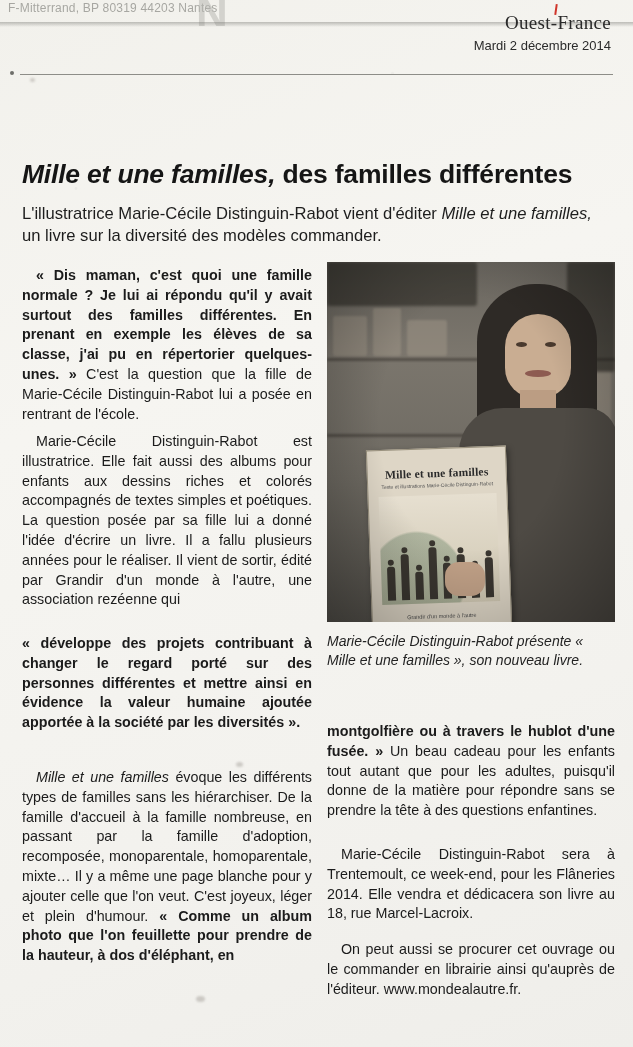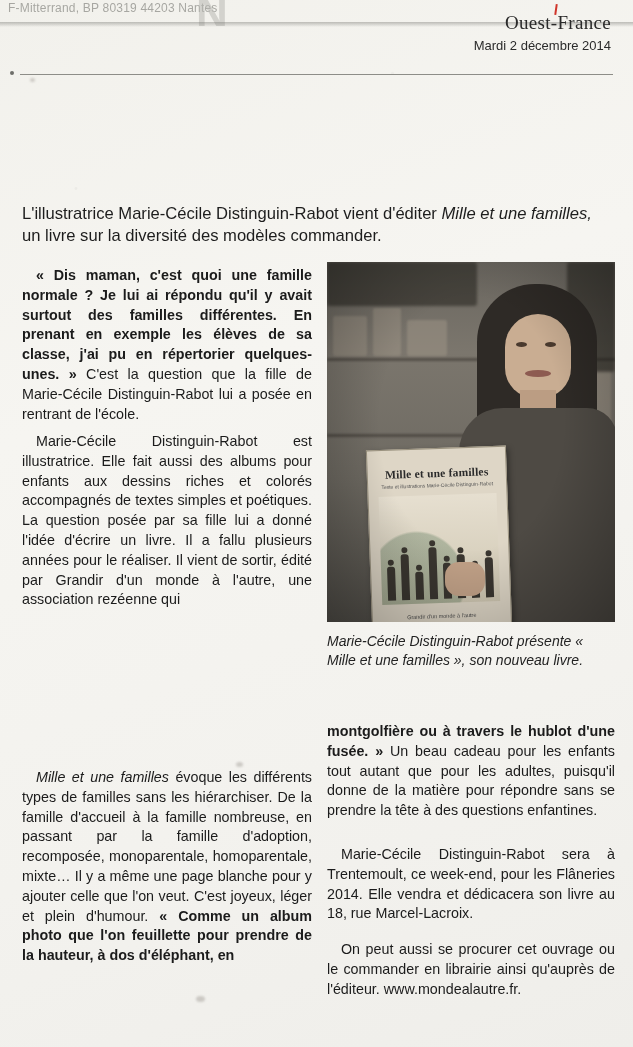--- a/index.html
+++ b/index.html
@@ -388,33 +388,39 @@
     <div class="paper-name">
       <span class="tick"></span>
       <span>Ouest-France</span>
     </div>
     <div class="date">Mardi 2 décembre 2014</div>
   </div>
 
   <div class="dot-left"></div>
   <div class="rule-top"></div>
 
+  <div class="headline">
+    <span class="ital">Mille et une familles,</span><span> des familles différentes</span>
+  </div>
 
   <div class="standfirst">
     <span>L'illustratrice Marie-Cécile Distinguin-Rabot vient d'éditer </span><span class="ital">Mille et une familles,</span><span> un livre sur la diversité des modèles commander.</span>
   </div>
 
   <div class="col" id="col-left-mid">
     <p class="first">Marie-Cécile Distinguin-Rabot est illustratrice. Elle fait aussi des albums pour enfants aux dessins riches et colorés accompagnés de textes simples et poétiques. La question posée par sa fille lui a donné l'idée d'écrire un livre. Il a fallu plusieurs années pour le réaliser. Il vient de sortir, édité par Grandir d'un monde à l'autre, une association rezéenne qui </p>
   </div>
 
   <div class="col" id="col-left-top">
     <p class="first"><span>« Dis maman, c'est quoi une famille normale ? Je lui ai répondu qu'il y avait surtout des familles différentes. En prenant en exemple les élèves de sa classe, j'ai pu en répertorier quelques-unes. »</span><span style="font-weight:normal"> C'est la question que la fille de Marie-Cécile Distinguin-Rabot lui a posée en rentrant de l'école.</span></p>
   </div>
 
+  <div class="col" id="col-left-bold2">
+    <p style="text-indent:0">« développe des projets contribuant à changer le regard porté sur des personnes différentes et mettre ainsi en évidence la valeur humaine ajoutée apportée à la société par les diversités ».</p>
+  </div>
 
   <div class="col" id="col-left-bottom">
     <p class="first"><span class="ital">Mille et une familles</span><span> évoque les différents types de familles sans les hiérarchiser. De la famille d'accueil à la famille nombreuse, en passant par la famille d'adoption, recomposée, monoparentale, homoparentale, mixte… Il y a même une page blanche pour y ajouter celle que l'on veut. C'est joyeux, léger et plein d'humour. </span><span class="bold">« Comme un album photo que l'on feuillette pour prendre de la hauteur, à dos d'éléphant, en</span></p>
   </div>
 
   <div class="photo">
     <div class="ph-bg"></div>
     <div class="ph-shelf" style="top:96px"></div>
     <div class="ph-shelf" style="top:172px"></div>
     <div class="ph-box" style="left:6px;  top:54px;  width:34px; height:40px"></div>

